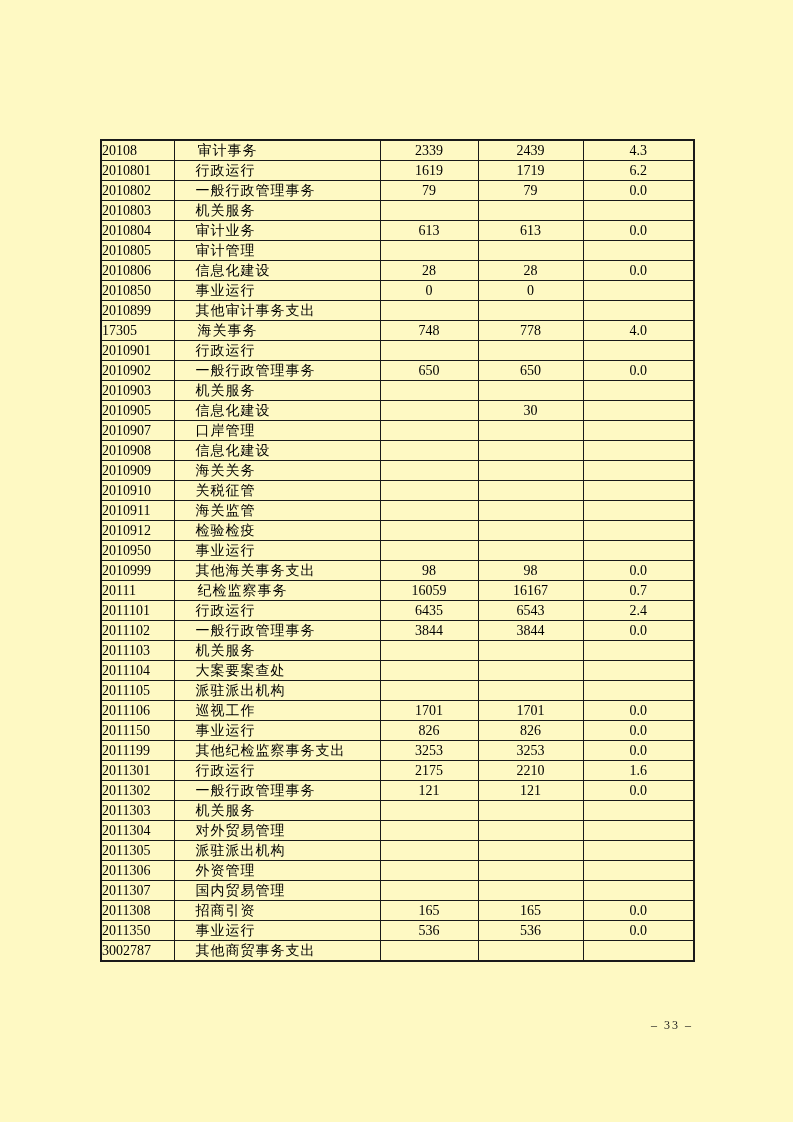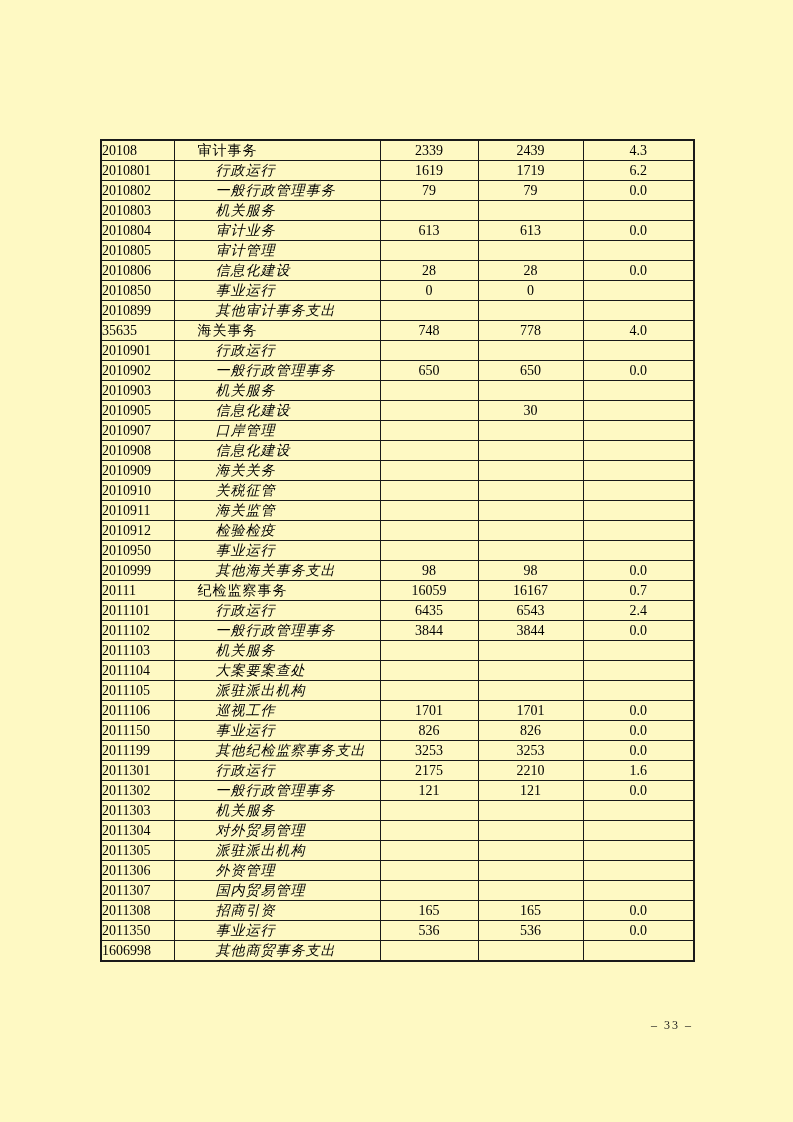--- a/index.html
+++ b/index.html
@@ -38,21 +38,21 @@
   td.td-code {
     text-align: left;
     padding-left: 6px;
     font-size: 14px;
   }
   td.td-name {
     text-align: left;
     letter-spacing: 1px;
   }
   td.td-name.indent-1 { padding-left: 23px; }
-  td.td-name.indent-2 { padding-left: 41px; font-style: italic; }
+  td.td-name.indent-2 { padding-left: 21px; }
   td.td-num {
     text-align: center;
   }
   .page-number {
     position: absolute;
     left: 620px;
     top: 1018px;
     width: 104px;
     text-align: center;
     font-size: 12px;
@@ -140,21 +140,21 @@
 
   <tr>
     <td class="td-code">2010899</td>
     <td class="td-name indent-2">其他审计事务支出</td>
     <td class="td-num"></td>
     <td class="td-num"></td>
     <td class="td-num"></td>
   </tr>
 
   <tr>
-    <td class="td-code">35635</td>
+    <td class="td-code">17305</td>
     <td class="td-name indent-1">海关事务</td>
     <td class="td-num">748</td>
     <td class="td-num">778</td>
     <td class="td-num">4.0</td>
   </tr>
 
   <tr>
     <td class="td-code">2010901</td>
     <td class="td-name indent-2">行政运行</td>
     <td class="td-num"></td>
@@ -389,21 +389,21 @@
 
   <tr>
     <td class="td-code">2011350</td>
     <td class="td-name indent-2">事业运行</td>
     <td class="td-num">536</td>
     <td class="td-num">536</td>
     <td class="td-num">0.0</td>
   </tr>
 
   <tr>
-    <td class="td-code">1606998</td>
+    <td class="td-code">3002787</td>
     <td class="td-name indent-2">其他商贸事务支出</td>
     <td class="td-num"></td>
     <td class="td-num"></td>
     <td class="td-num"></td>
   </tr>
 </tbody>
   </table>
 
   <div class="page-number">– 33 –</div>
 

